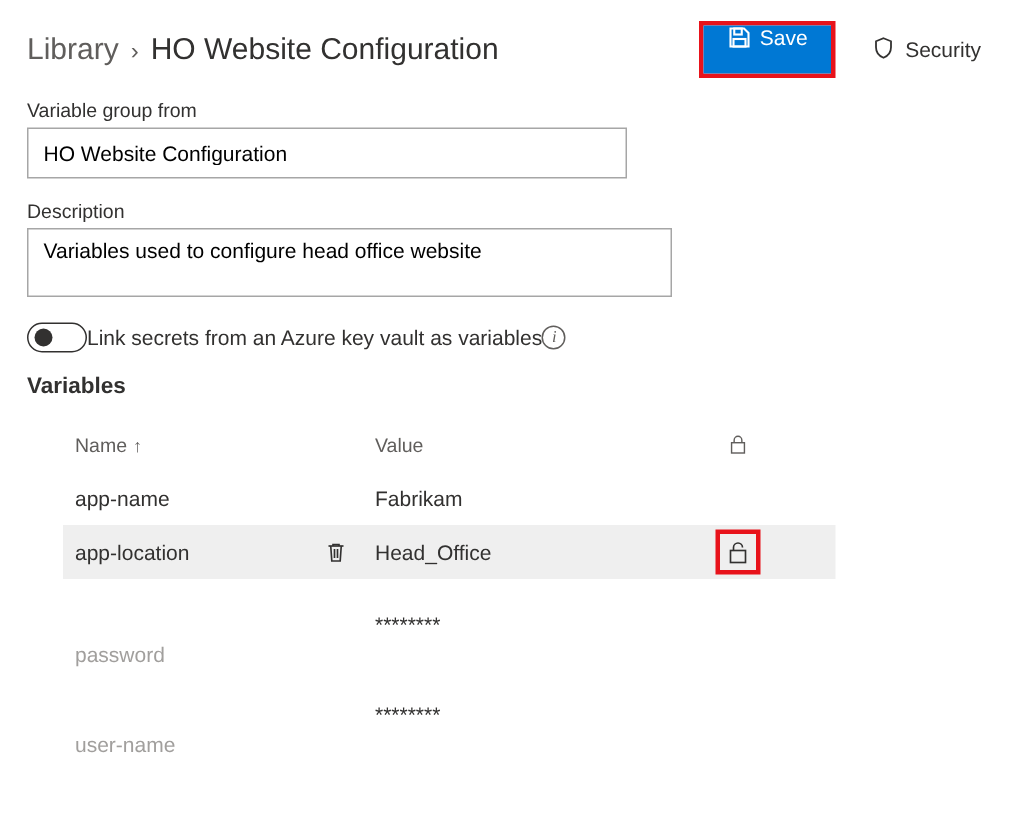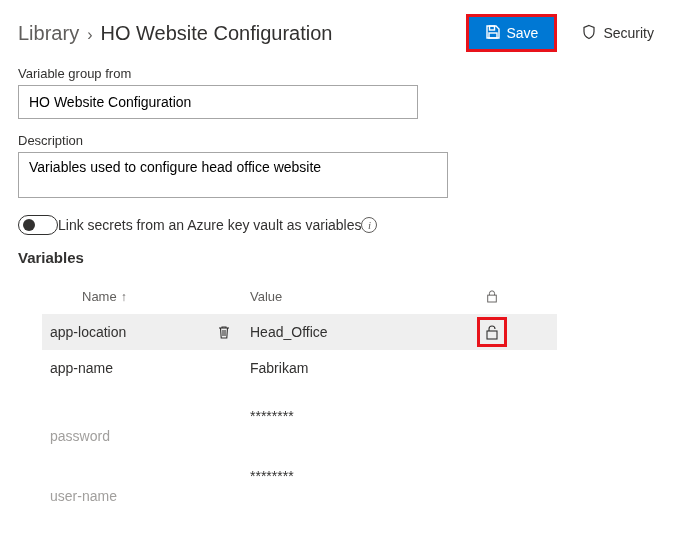--- a/index.html
+++ b/index.html
@@ -38,21 +38,20 @@
   }
   .highlight-box { border: 3px solid #e8131b; display: inline-flex; }
   .btn-primary {
     background: #0078d4;
     color: #fff;
     border: none;
     height: 32px;
     padding: 0 16px;
     font-size: 14px;
     display: inline-flex;
-    align-items: center;
     gap: 6px;
     cursor: pointer;
   }
   .btn-primary svg { width: 16px; height: 16px; }
   .link-btn {
     background: none;
     border: none;
     display: inline-flex;
     align-items: center;
     gap: 6px;
@@ -131,21 +130,21 @@
     display: grid;
     grid-template-columns: 200px 220px 44px;
     align-items: center;
     min-height: 36px;
   }
   .vars-head {
     color: #605e5c;
     font-size: 13px;
     padding: 4px 0 4px 8px;
   }
-  .vars-head .col-name { display: inline-flex; align-items: flex-end; gap: 4px; margin-left: 32px; }
+  .vars-head .col-name { display: inline-flex; align-items: flex-end; gap: 4px; }
   .sort-arrow { font-size: 12px; }
   .vars-row {
     padding: 2px 0 2px 8px;
     font-size: 14px;
   }
   .vars-row.selected { background: #efefef; }
   .vars-row .name-cell {
     display: flex;
     align-items: center;
     justify-content: space-between;
@@ -231,20 +230,27 @@
         <span>Value</span>
         <span class="lock-cell head-lock">
           <svg viewBox="0 0 14 16" fill="none" stroke="#605e5c" stroke-width="1.1">
             <rect x="2" y="7" width="10" height="8"></rect>
             <path d="M4 7 v-2 a3 3 0 0 1 6 0 v2"></path>
           </svg>
         </span>
       </div>
 
       <div id="rows-mount">
+          <div class="vars-row">
+            <div class="name-cell">
+              <span class="name-text">app-name</span>
+            </div>
+            <span>Fabrikam</span>
+            <span class="lock-cell"></span>
+          </div>
           <div class="vars-row selected">
             <div class="name-cell">
               <span class="name-text">app-location</span>
               <span class="delete-icon">
                 <svg viewBox="0 0 16 16" fill="none" stroke="#323130" stroke-width="1.1">
                   <path d="M3 4 h10"></path>
                   <path d="M6 4 v-1 h4 v1"></path>
                   <path d="M4.5 4 l0.7 10 h5.6 l0.7 -10"></path>
                   <path d="M7 6 v6 M9 6 v6"></path>
                 </svg>
@@ -253,27 +259,20 @@
             <span>Head_Office</span>
             <span class="lock-cell">
               <span class="lock-box framed">
                 <svg viewBox="0 0 14 16" fill="none" stroke="#323130" stroke-width="1.1">
                   <rect x="2" y="7" width="10" height="8"></rect>
                   <path d="M4 7 v-2 a3 3 0 0 1 6 0"></path>
                 </svg>
               </span>
             </span>
           </div>
-          <div class="vars-row">
-            <div class="name-cell">
-              <span class="name-text">app-name</span>
-            </div>
-            <span>Fabrikam</span>
-            <span class="lock-cell"></span>
-          </div>
           <div class="vars-row secret">
             <div class="name-cell">
               <span class="name-text">password</span>
             </div>
             <span>********</span>
             <span class="lock-cell"></span>
           </div>
           <div class="vars-row secret">
             <div class="name-cell">
               <span class="name-text">user-name</span>

